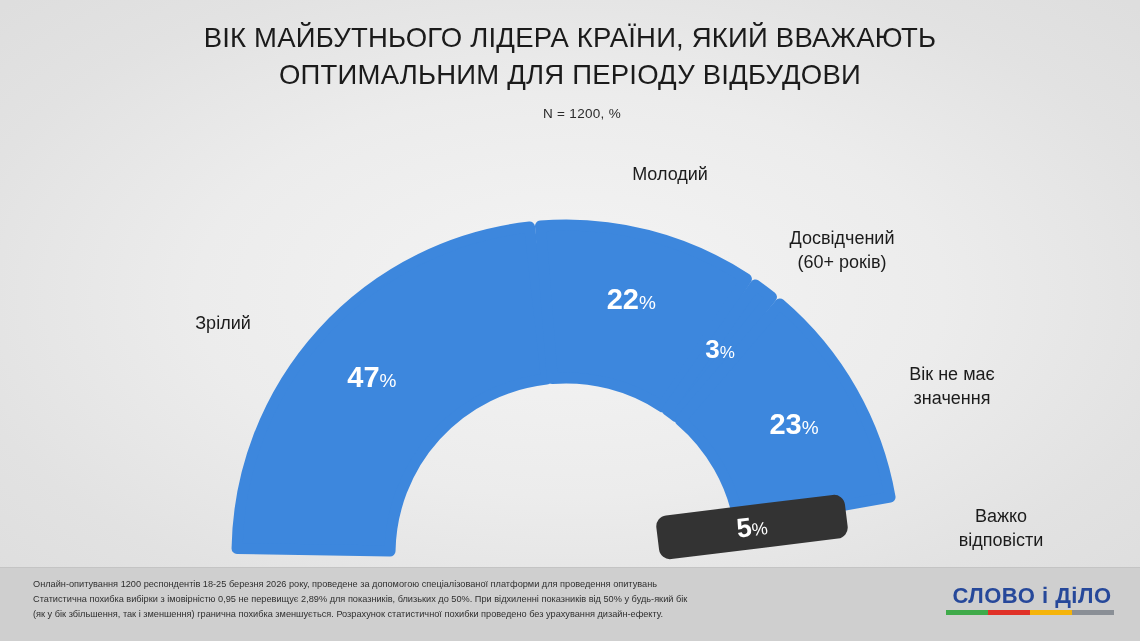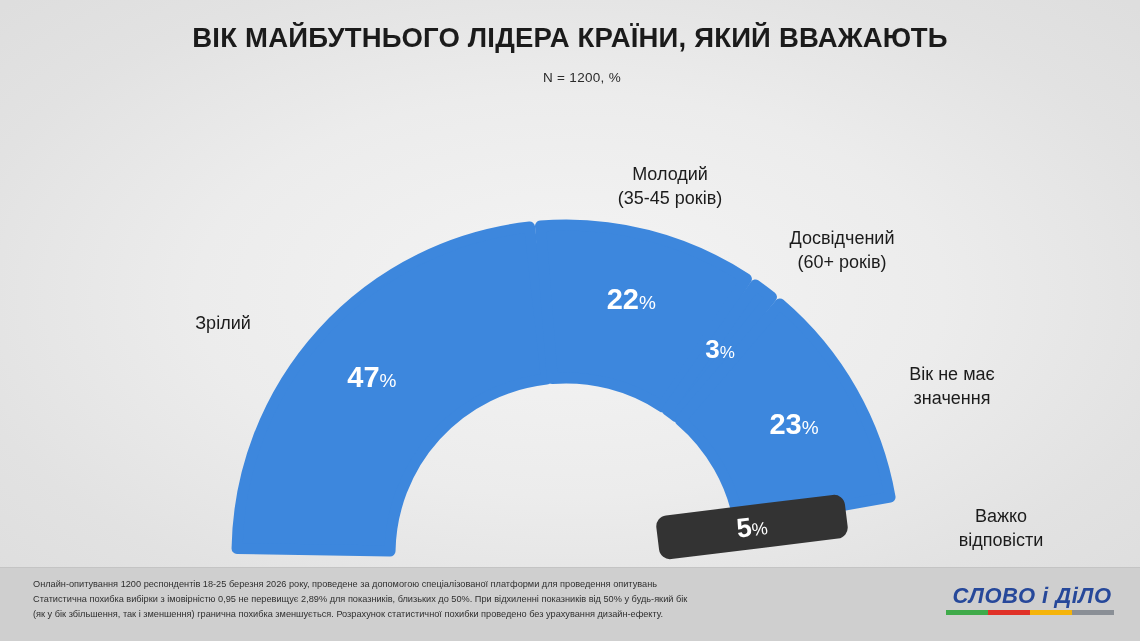--- a/index.html
+++ b/index.html
@@ -19,21 +19,21 @@
   }
 
   
   .header{
     position:absolute;left:0;right:0;top:20px;
     text-align:center;
     pointer-events:none;
   }
   .title-line{
     font-size:27.5px;
-    font-weight:bold;
+    font-weight:normal;
     letter-spacing:.2px;
     color:#1b1b1b;
     line-height:1.33;
     text-transform:uppercase;
     font-stretch:condensed;
   }
   .subtitle{
     margin-top:13px;
     font-size:13.5px;
     color:#2b2b2b;
@@ -87,41 +87,41 @@
     text-align:center;
   }
   .logo-word{
     font-size:22px;
     font-weight:bold;
     color:#26489a;
     letter-spacing:.5px;
     font-stretch:condensed;
     line-height:1;
     white-space:nowrap;
-    font-style:italic;
   }
   .logo-bars{
     margin-top:3px;
     display:flex;
     height:5px;
     width:168px;
   }
   .logo-bars i{flex:1;display:block;}
   .b-green{background:#3faa4a;}
   .b-red{background:#e03127;}
   .b-yellow{background:#f5b40a;}
   .b-gray{background:#8a8f96;}
 </style>
 </head>
 <body>
 
 <div id="stage">
 
   <div class="header">
     <div class="title-line">ВІК МАЙБУТНЬОГО ЛІДЕРА КРАЇНИ, ЯКИЙ ВВАЖАЮТЬ</div>
+    <div class="title-line">ОПТИМАЛЬНИМ ДЛЯ ПЕРІОДУ ВІДБУДОВИ</div>
     <div class="subtitle">N = 1200, %</div>
   </div>
 
   <svg id="chart" viewBox="0 0 1140 641">
     <g id="slices-group">
         <path d="M 237.04522284685413 548.5452233662476 A 329 329 0 0 1 529.6120526220801 227.0184756203774 L 546.5341071777693 379.079792429138 A 176 176 0 0 0 390.024192161235 551.0819431989653 Z" fill="#3d87dd" stroke="#3d87dd" stroke-width="11" stroke-linejoin="round"></path>
         <path d="M 540.4731889060193 225.99179596331402 A 329 329 0 0 1 746.3884725120516 278.86185472608713 L 662.4996083955048 406.8136365707943 A 176 176 0 0 0 552.3443199010924 378.53056562171207 Z" fill="#3d87dd" stroke="#3d87dd" stroke-width="11" stroke-linejoin="round"></path>
         <path d="M 755.4115520936185 284.99393327754404 A 329 329 0 0 1 771.4806888671592 297.058982444068 L 675.9228001234651 416.5482702436352 A 176 176 0 0 0 667.3265445850361 410.0940190177743 Z" fill="#3d87dd" stroke="#3d87dd" stroke-width="11" stroke-linejoin="round"></path>
         <path d="M 779.8866441325396 304.0129934142168 A 329 329 0 0 1 890.0514829126189 497.1525161319112 L 739.3527689745317 523.589187961144 A 176 176 0 0 0 680.4196029402035 420.26834906049294 Z" fill="#3d87dd" stroke="#3d87dd" stroke-width="11" stroke-linejoin="round"></path>
         <g transform="translate(752,527) rotate(-7)">
@@ -138,21 +138,20 @@
         </g>
       </g>
   </svg>
 
   <div class="lbl lbl-zrilyi">
     <span>Зрілий</span>
   </div>
 
   <div class="lbl lbl-molodyi">
     <span>Молодий</span>
-    <span>(35-45 років)</span>
   </div>
 
   <div class="lbl lbl-dosv">
     <span>Досвідчений</span>
     <span>(60+ років)</span>
   </div>
 
   <div class="lbl lbl-vazhko">
     <span>Важко</span>
     <span>відповісти</span>

